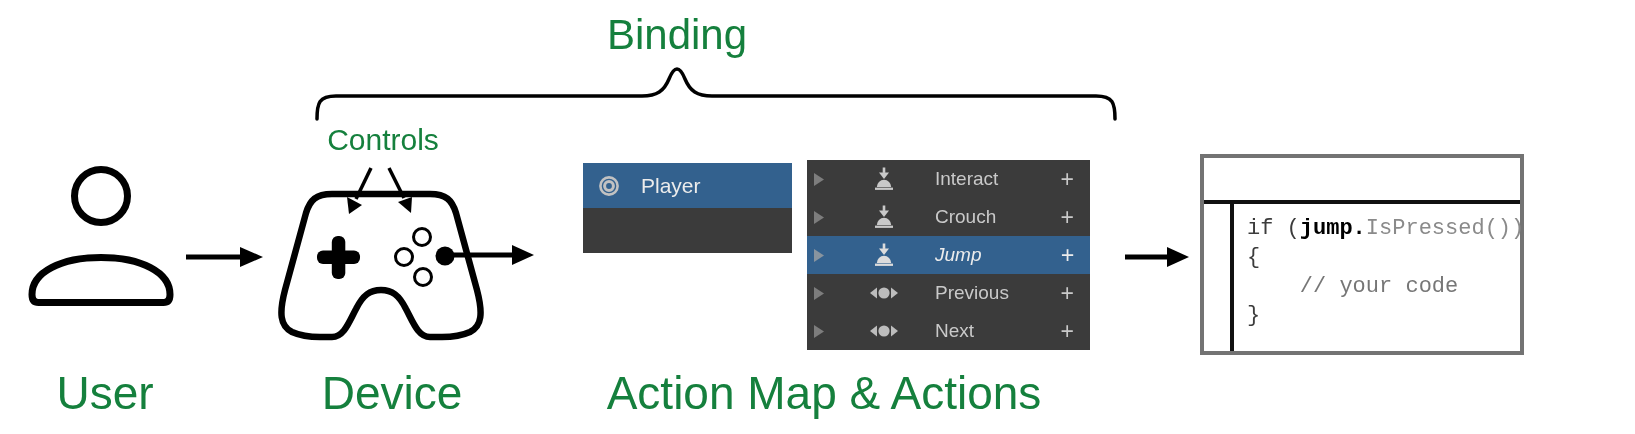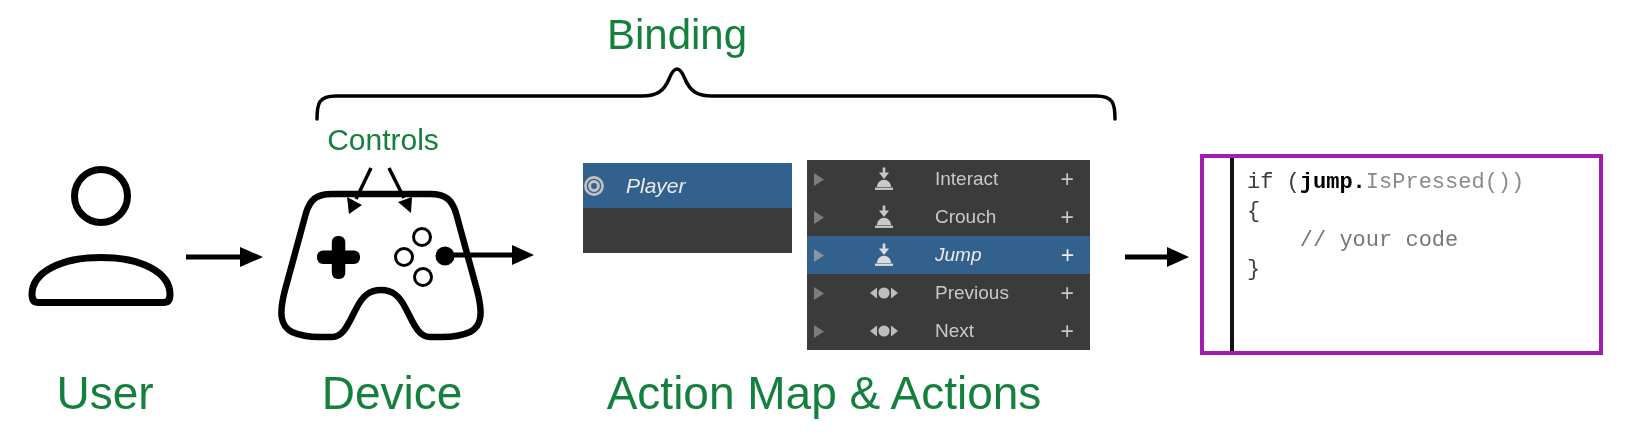--- a/index.html
+++ b/index.html
@@ -25,38 +25,38 @@
   .lbl-binding{left:677px;top:13px;font-size:42px;}
   .lbl-controls{left:383px;top:124px;font-size:30px;}
   .lbl-big{top:369px;font-size:46px;}
   .lbl-user{left:105px;}
   .lbl-device{left:392px;}
   .lbl-actionmap{left:824px;}
   .lbl-code{left:1393px;}
 
   
   .map-panel{position:absolute;left:583px;top:163px;width:209px;height:90px;background:var(--c-panel_dark);}
-  .map-row{height:45px;display:flex;align-items:center;box-sizing:border-box;font-style:italic;}
+  .map-row{height:45px;display:flex;align-items:center;padding-left:15px;box-sizing:border-box;}
   .map-row.selected{background:var(--c-selection_blue);}
   .map-row .txt{margin-left:21px;font-size:21px;color:var(--c-row_text);}
   .map-row.selected .txt{color:var(--c-row_text_selected);}
 
   
   .actions-panel{position:absolute;left:807px;top:160px;width:283px;height:190px;background:var(--c-panel_dark);}
   .action-row{height:38px;display:flex;align-items:center;padding:0 16px 0 6px;box-sizing:border-box;gap:24px;}
   .action-row.selected{background:var(--c-selection_blue);font-style:italic;}
   .action-row .icon-slot{width:30px;margin-left:20px;display:flex;justify-content:center;}
   .action-row .txt{margin-left:12px;font-size:19px;color:var(--c-row_text);}
   .action-row.selected .txt{color:var(--c-row_text_selected);}
   .action-row .plus{margin-left:auto;font-size:23px;color:var(--c-row_text);line-height:1;}
   .action-row.selected .plus{color:var(--c-row_text_selected);}
 
   
-  .code-window{position:absolute;left:1200px;top:154px;width:403px;height:201px;box-sizing:border-box;
-    border:4px solid #a21caf;background:#fff;display:flex;flex-direction:row;}
+  .code-window{position:absolute;left:1200px;top:154px;width:324px;height:201px;box-sizing:border-box;
+    border:4px solid #737373;background:#fff;display:flex;flex-direction:column;}
   .code-titlebar{height:42px;border-bottom:4px solid #111;flex:none;}
   .code-body{flex:1;display:flex;min-height:0;}
   .code-gutter{width:26px;border-right:4px solid #111;flex:none;}
   .code-pre{flex:1;font-family:"Liberation Mono", monospace;font-size:22px;line-height:29px;
     padding:10px 0 0 13px;white-space:pre;color:var(--c-code_main);}
   .code-kw{font-weight:bold;color:#000;}
   .code-dim{color:var(--c-code_dim);}
   .code-comment{color:var(--c-code_comment);}
 </style>
 </head>

